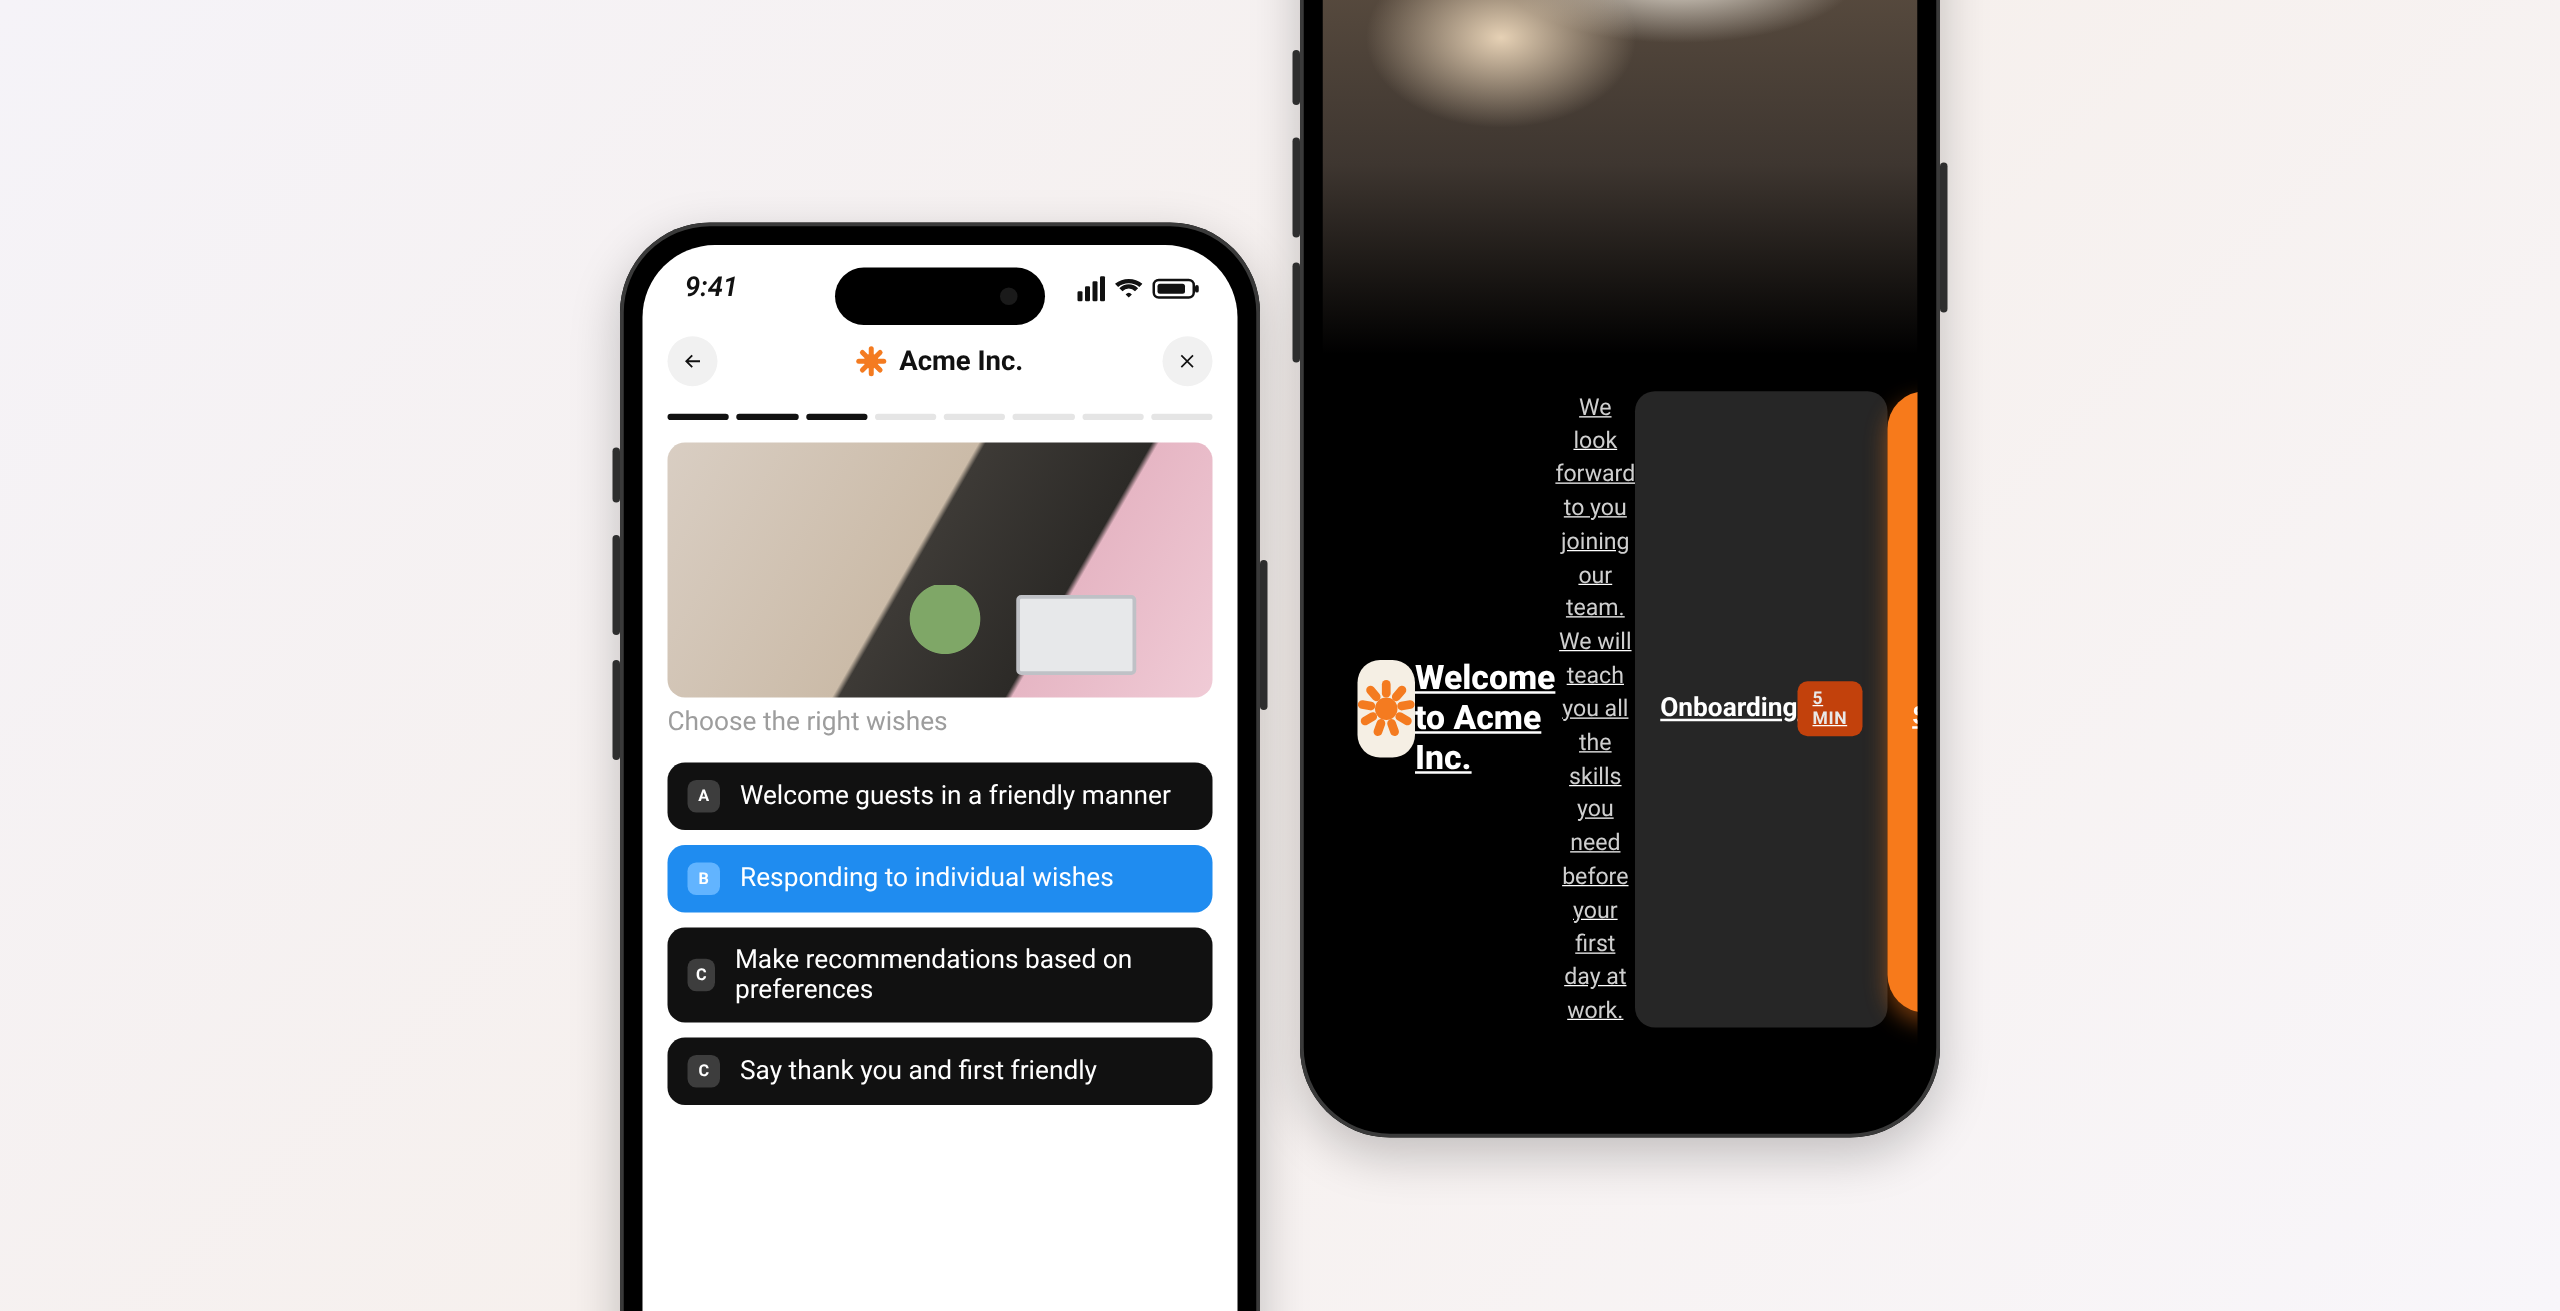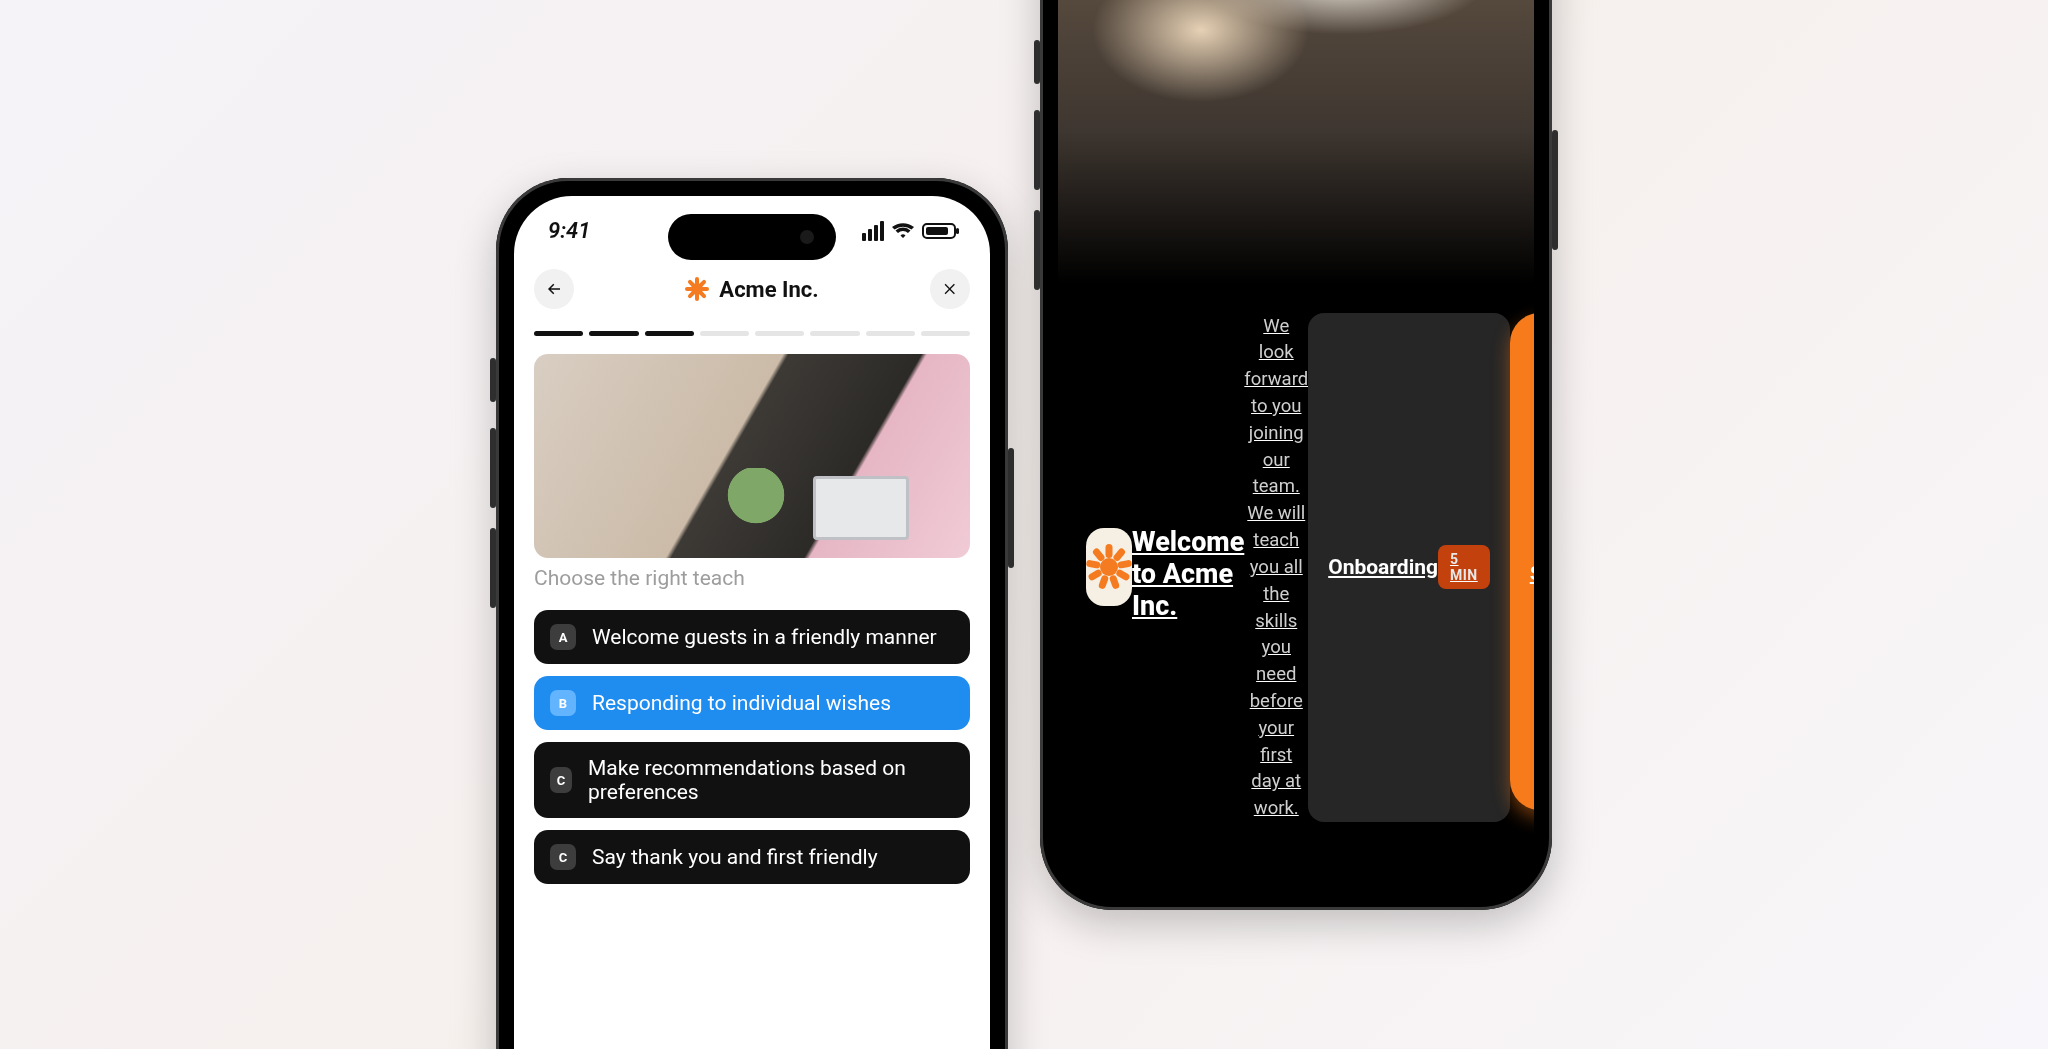--- a/index.html
+++ b/index.html
@@ -276,21 +276,21 @@
         <span class="fill"></span>
         <span></span>
         <span></span>
         <span></span>
         <span></span>
         <span></span>
       </div>
 
     <div class="hero-img"></div>
 
-    <div class="hint">Choose the right teach</div>
+    <div class="hint">Choose the right wishes</div>
 
     <div class="answers" id="answers">
         <div class="answer">
           <span class="letter">A</span>
           <span>Welcome guests in a friendly manner</span>
         </div>
         <div class="answer selected">
           <span class="letter">B</span>
           <span>Responding to individual wishes</span>
         </div>

